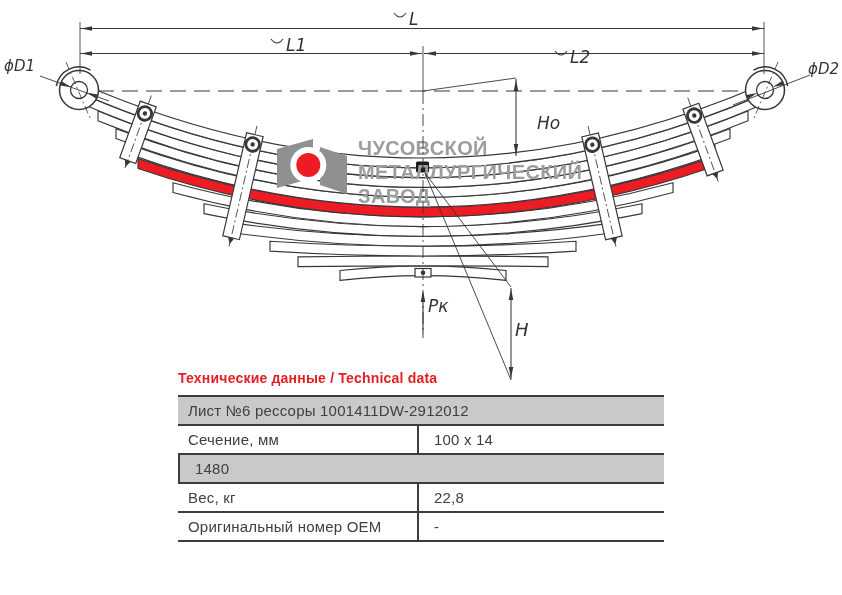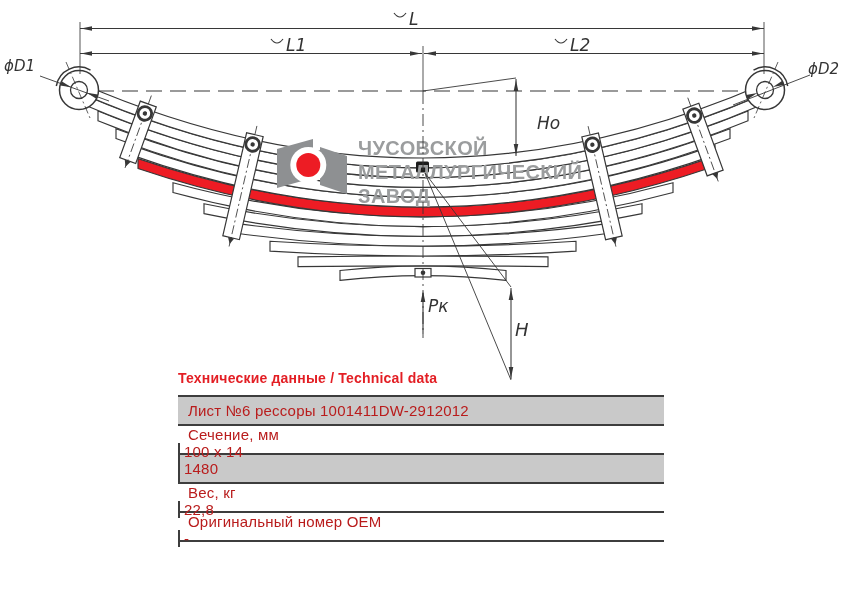--- a/index.html
+++ b/index.html
@@ -18,25 +18,25 @@
        font-style:italic;color:#333;display:flex;align-items:center;gap:2px;
        font-size:17px;white-space:nowrap;}
   .lbl .arcsym{position:relative;top:-3px;}
   .sm{font-size:15px;}
   
   .tech{position:absolute;left:178px;top:370px;width:486px;z-index:5;}
   .tech-heading{font-weight:bold;font-size:14px;letter-spacing:.2px;
     color:#e31e24;margin:0 0 9px 0;}
   .tbl{border-top:2px solid #3d3d3d;}
   .row{display:flex;height:27px;border-bottom:2px solid #3d3d3d;}
-  .g{background:#c9c9c9;} .w{background:#fff;flex-direction:column;}
-  .cell{display:flex;align-items:center;font-size:15px;color:#b91c1c;
+  .g{background:#c9c9c9;} .w{background:#fff;}
+  .cell{display:flex;align-items:center;font-size:15px;color:#404040;
         letter-spacing:.2px;box-sizing:border-box;text-align:center;}
   .lab{width:239px;padding-left:10px;}
-  .val{flex:1;border-left:2px solid #3d3d3d;padding-left:4px;}
+  .val{flex:1;border-left:2px solid #3d3d3d;padding-left:15px;}
   .full{width:100%;padding-left:10px;}
 </style>
 </head>
 <body>
 
 <div class="stage">
 
   <svg id="spring-svg" class="layer" width="842" height="595">
       <path d="M340 270.5129948112964 Q423 261.08700518870364 506 270.5129948112964 L506 280.3129948112964 Q423 270.88700518870365 340 280.3129948112964 Z" fill="#fff" stroke="#373737" stroke-width="1.15"></path>
       <path d="M298 256.82331164559525 Q423 255.17668835440475 548 256.82331164559525 L548 266.62331164559527 Q423 264.97668835440476 298 266.62331164559527 Z" fill="#fff" stroke="#373737" stroke-width="1.15"></path>
@@ -149,21 +149,21 @@
         <path d="M1 1 Q7 9 13 1" fill="none" stroke="#373737" stroke-width="1.2"></path>
       </svg>
     <i>L</i>
   </div>
   <div class="lbl" style="left:270px;top:35px">
     <svg class="arcsym" width="14" height="8" viewBox="0 0 14 8">
         <path d="M1 1 Q7 9 13 1" fill="none" stroke="#373737" stroke-width="1.2"></path>
       </svg>
     <i>L1</i>
   </div>
-  <div class="lbl" style="left:554px;top:35px">
+  <div class="lbl" style="left:554px;top:47px">
     <svg class="arcsym" width="14" height="8" viewBox="0 0 14 8">
         <path d="M1 1 Q7 9 13 1" fill="none" stroke="#373737" stroke-width="1.2"></path>
       </svg>
     <i>L2</i>
   </div>
   <div class="lbl sm" style="left:4px;top:57px">
     <i>ϕD1</i>
   </div>
   <div class="lbl sm" style="left:808px;top:60px">
     <i>ϕD2</i>

